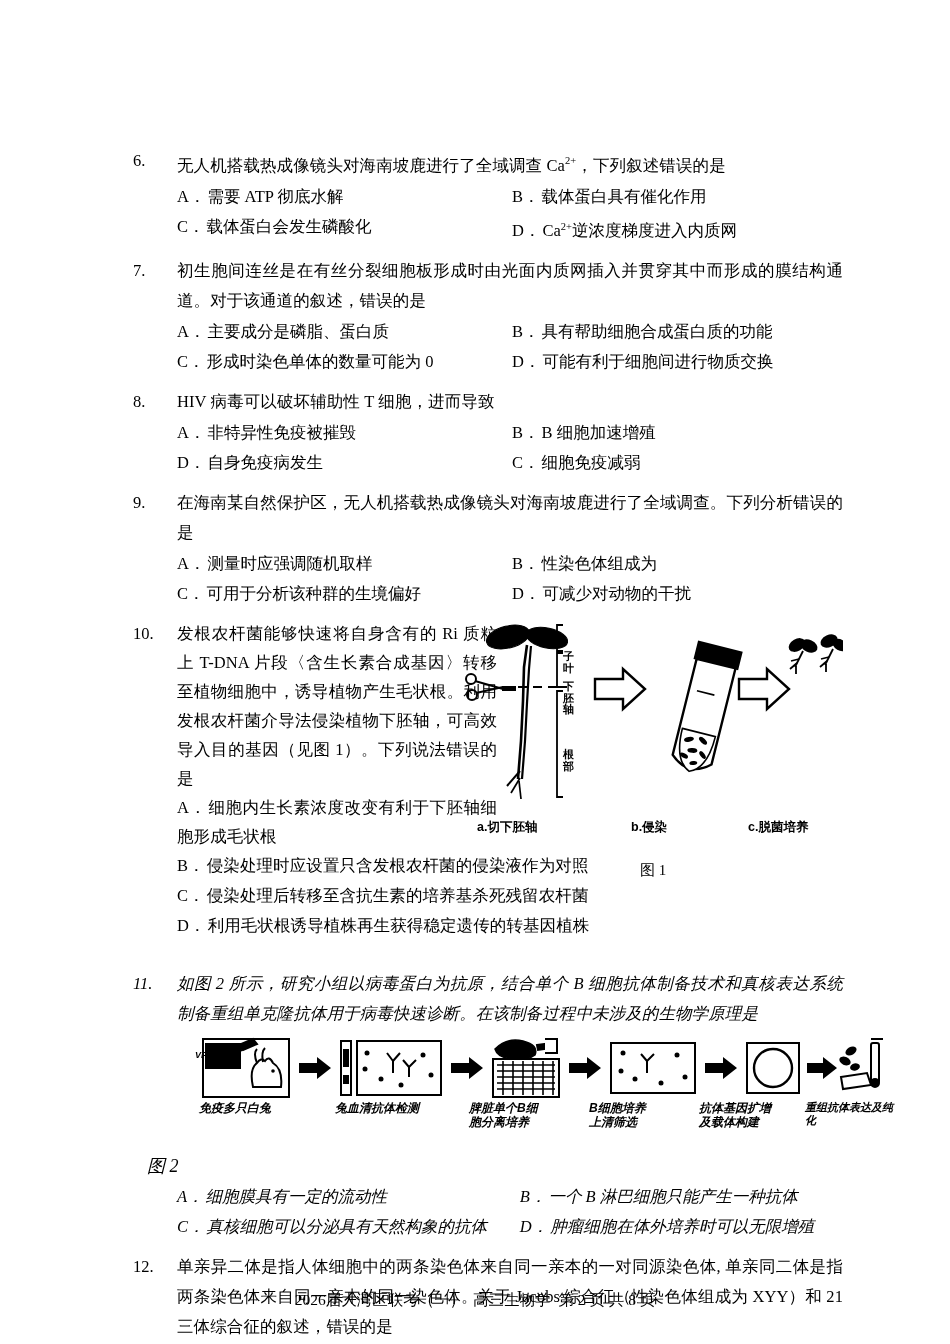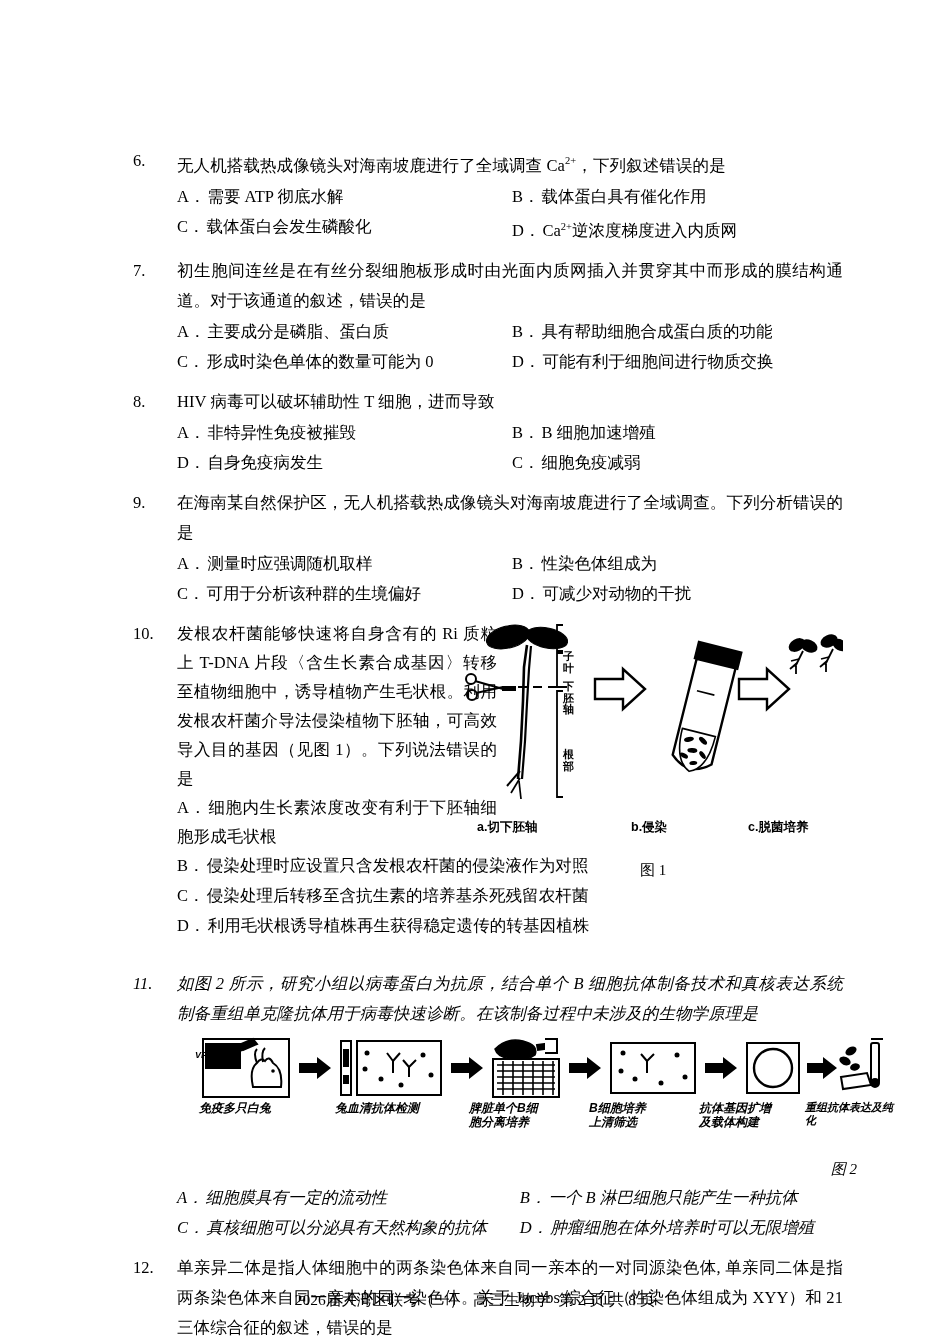--- a/index.html
+++ b/index.html
@@ -132,23 +132,23 @@
   .fig2 .step .cap{
     font-size:12px;
     font-weight:bold;
     font-family:"Liberation Sans",sans-serif;
     line-height:14px;
     margin-top:2px;
     white-space:pre-line;
   }
   .fig2-cap{
     width:710px;
-    text-align:right;
-    font-size:15px;
-    margin-top:10px;
+    text-align:left;
+    font-size:18px;
+    margin-top:4px;
     margin-left:-30px;
   }
 
   
   .footer{
     position:absolute;
     left:0; top:1290px;
     width:950px;
     text-align:center;
     font-size:15.5px;

